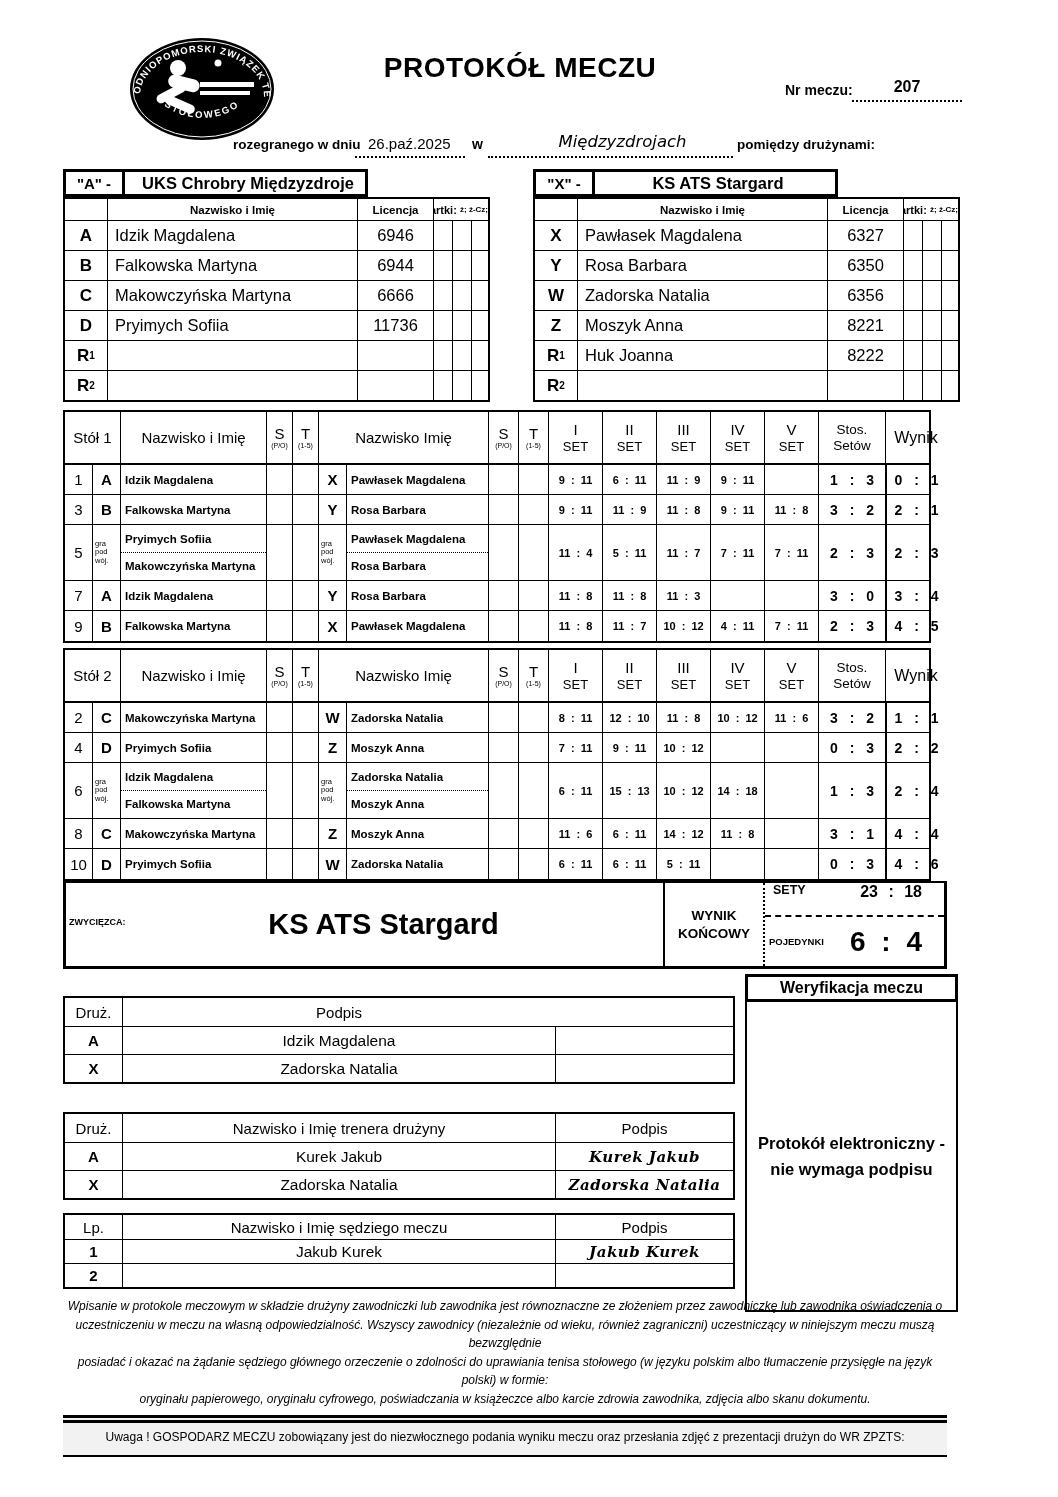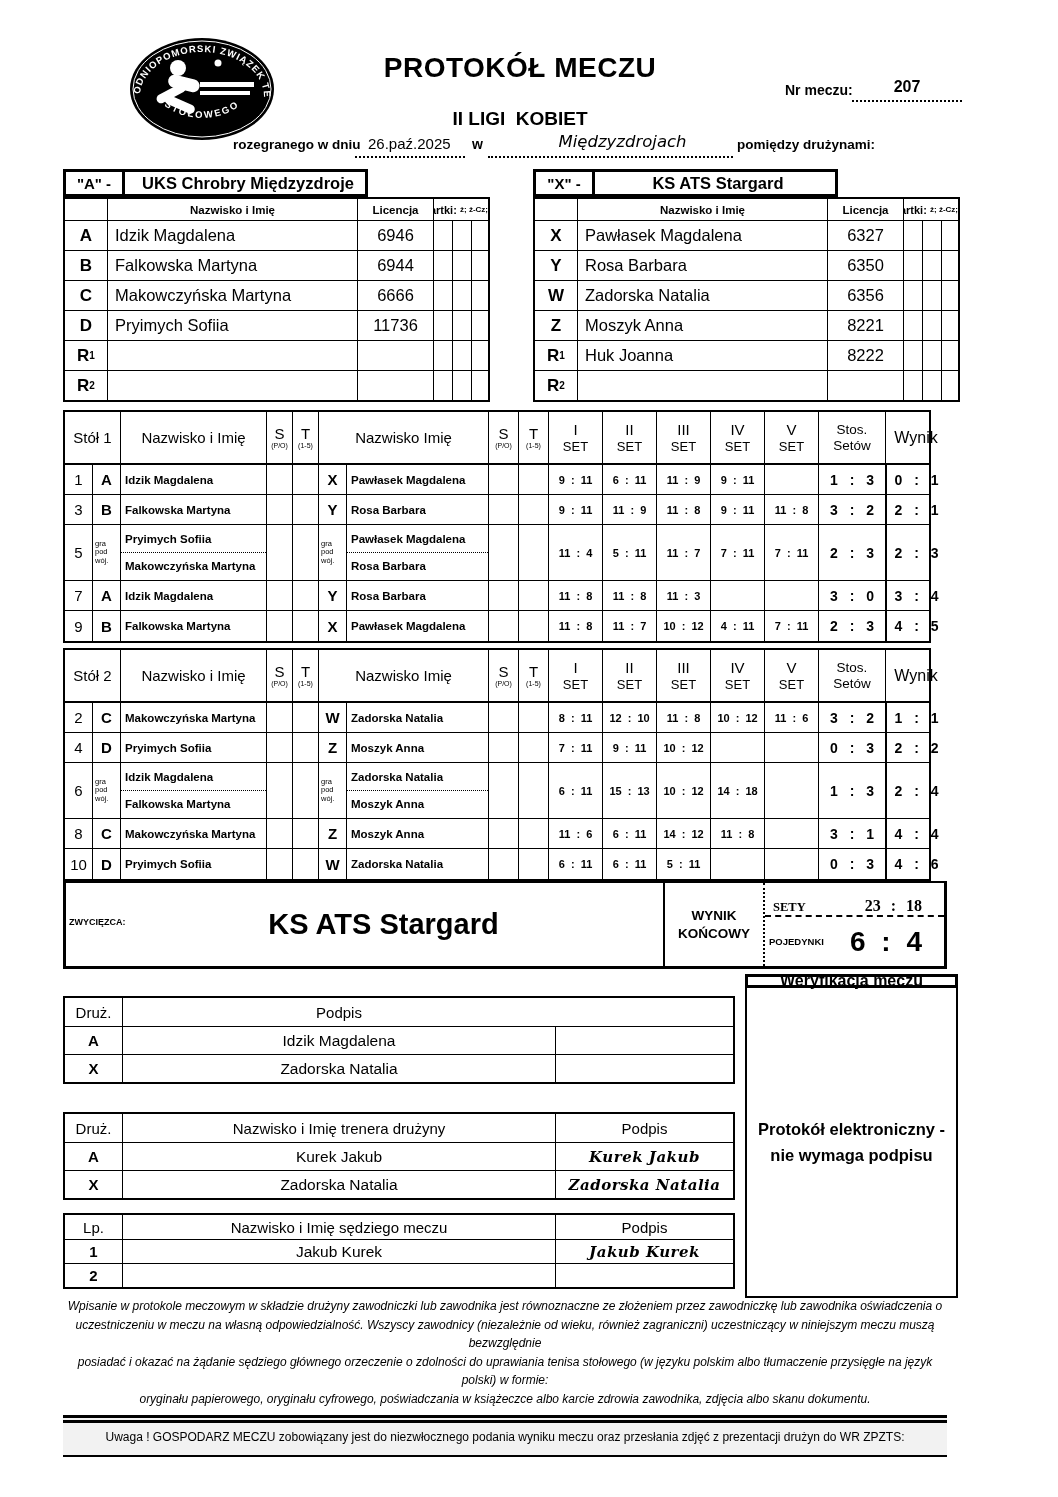--- a/index.html
+++ b/index.html
@@ -80,21 +80,21 @@
 
   
   .winner { margin-left:63px; width:884px; height:88px; border:3px solid #000; border-top-width:2px;
             display:grid; grid-template-columns:597px 100px 181px; }
   .wleft { position:relative; display:flex; align-items:center; justify-content:center;padding-left:38px; }
   .wleft .zl { position:absolute; left:3px; top:34px; font-size:9px; font-weight:bold; }
   .wleft .wname { font-size:29px; font-weight:bold; }
   .wmid { border-left:2px solid #000; display:flex; flex-direction:column; align-items:center; justify-content:center;
           font-size:13.5px; font-weight:bold; line-height:18px; }
   .wright { border-left:2px dotted #000; display:flex; flex-direction:column; }
-  .wsety { height:34px; border-bottom:2.5px dashed #000; display:flex; align-items:flex-end; padding:0 8px;font-family:Liberation Serif, serif; }
+  .wsety { height:34px; border-bottom:2.5px dashed #000; display:flex; align-items:flex-start; padding:0 8px; }
   .wsety .lab { font-size:12.5px; font-weight:bold; flex:1; }
   .wsety .val { font-size:16px; font-weight:bold; word-spacing:6px; margin-right:14px; }
   .wpoj { flex:1; display:flex; align-items:center; padding:0 4px; }
   .wpoj .lab { font-size:9.5px; font-weight:bold; flex:1; }
   .wpoj .val { font-size:28px; font-weight:bold; word-spacing:8px; margin-right:18px; }
 
   
   .lower { position:relative; margin-left:63px; padding-top:27px; height:322px; }
   .sig { width:672px; border:2px solid #000; }
   .sig + .sig { margin-top:28px; }
@@ -103,21 +103,21 @@
   .srow:first-child { border-top:none; }
   .sig.ref .srow { height:24px; }
   .sc { border-left:1px solid #000; display:flex; align-items:center; justify-content:center; }
   .srow > .sc:first-child { border-left:none; }
   .shead .sc { font-size:15px; }
   .sc.id { font-weight:bold; font-size:15px; }
   .sc.nm { font-size:15.5px; }
   .handw { font-family:"DejaVu Serif", serif; font-style:italic; font-weight:bold; font-size:15px; letter-spacing:0.5px; }
 
   .verify { position:absolute; left:682px; top:5px; width:213px; }
-  .vtitle { border:3px solid #000; height:14px; display:flex; align-items:center; justify-content:center;
+  .vtitle { border:3px solid #000; height:28px; display:flex; align-items:center; justify-content:center;
             font-size:16px; font-weight:bold; }
   .vbody { border:2px solid #000; border-top:none; height:310px; display:flex; flex-direction:column;
            align-items:center; justify-content:center; font-size:16.5px; font-weight:bold; line-height:26px; text-align:center; }
 
   
   .disc { margin-left:63px; width:884px; margin-top:6px; text-align:center; font-style:italic;
           font-size:12px; line-height:18.5px; font-family:"Liberation Sans", sans-serif; }
   .uwaga { margin-left:63px; width:884px; margin-top:7px; border-top:8px double #000; border-bottom:2px solid #000;
            background:#f2f2f2; text-align:center; font-size:12px; line-height:17px; padding:6px 0 9px; }
 </style>
@@ -147,21 +147,20 @@
         <rect x="36" y="64" width="32" height="9" rx="4.5" fill="#fff" transform="rotate(24 52 68)"></rect>
         <circle cx="90" cy="27" r="3.5" fill="#fff"></circle>
         <rect x="72" y="46" width="54" height="5" fill="#fff"></rect>
         <rect x="72" y="55" width="50" height="4" fill="#fff"></rect>
       </g>
     </svg>
     <div class="title">PROTOKÓŁ MECZU</div>
     <div class="nrlabel">Nr meczu:</div>
     <div class="nrval">207</div>
     <div class="dotline" style="left:852px; top:100px; width:110px;"></div>
-    <div class="league">II LIGI  KOBIET</div>
     <div class="playedlbl">rozegranego w dniu</div>
     <div class="dateval">26.paź.2025</div>
     <div class="dotline" style="left:355px; top:156px; width:110px;"></div>
     <div class="wlbl">w</div>
     <div class="placeval">Międzyzdrojach</div>
     <div class="dotline" style="left:488px; top:156px; width:245px;"></div>
     <div class="betweenlbl">pomiędzy drużynami:</div>
   </div>
 
   <div class="rosters">

